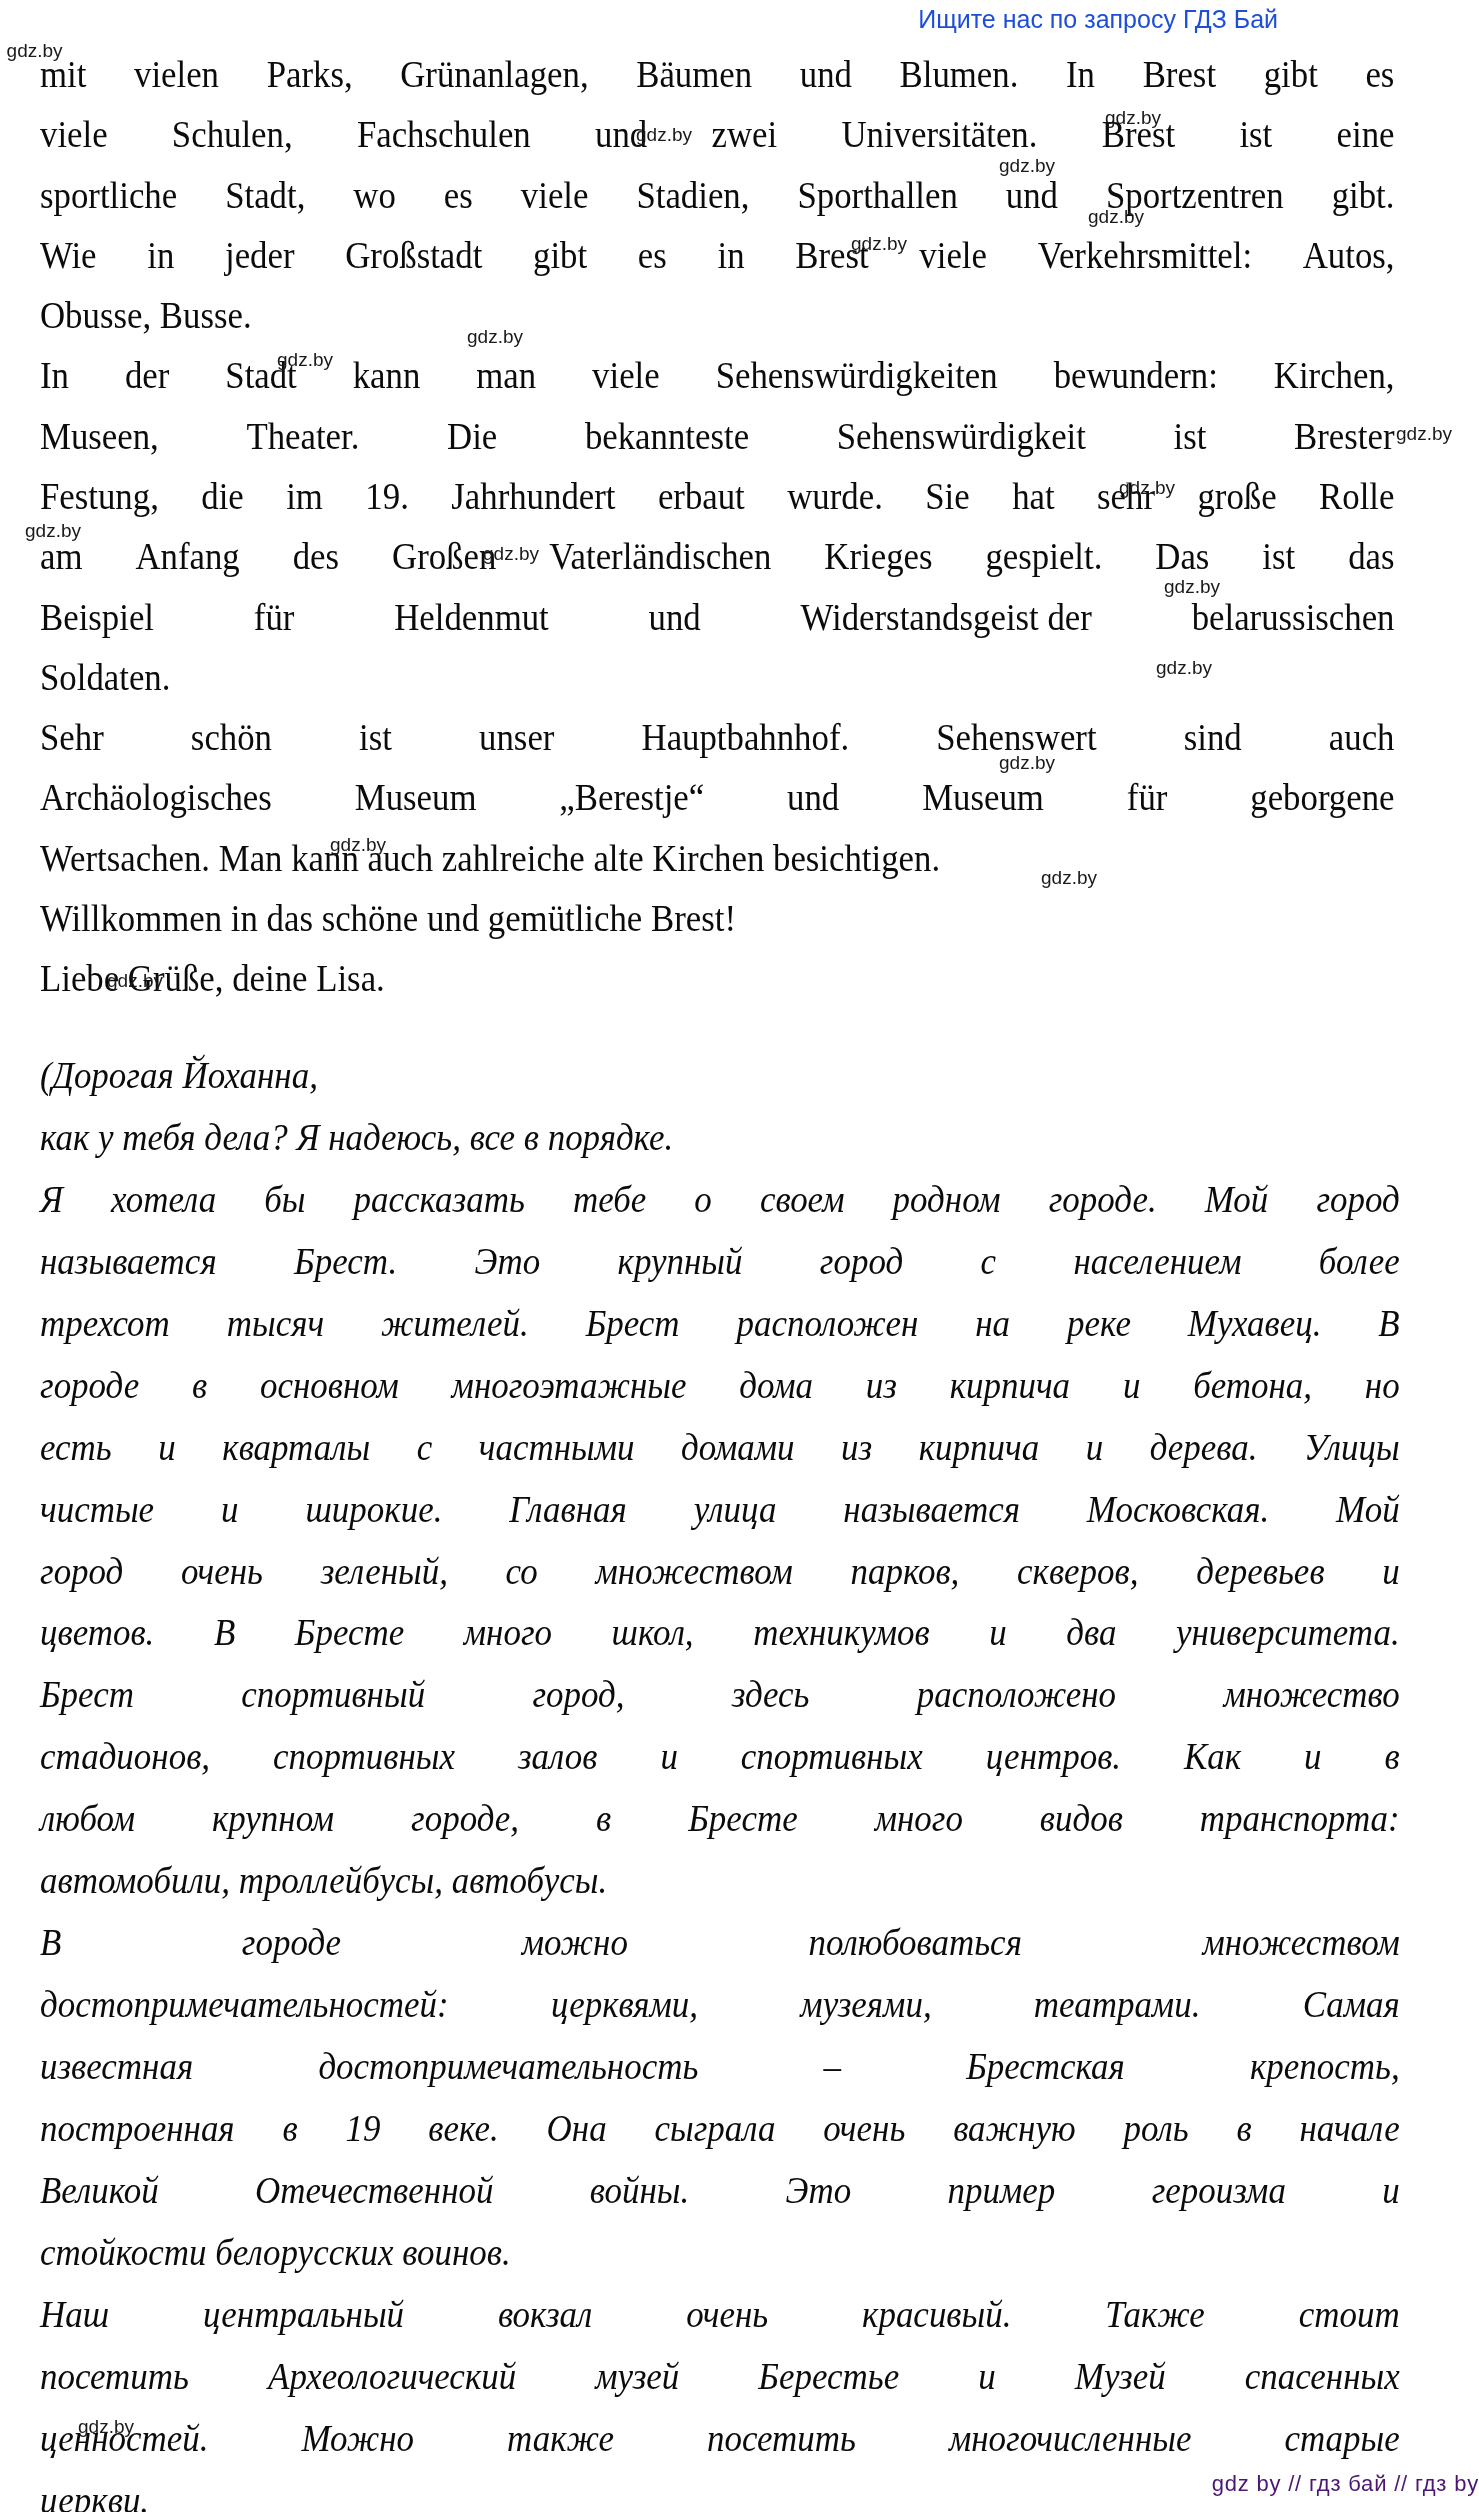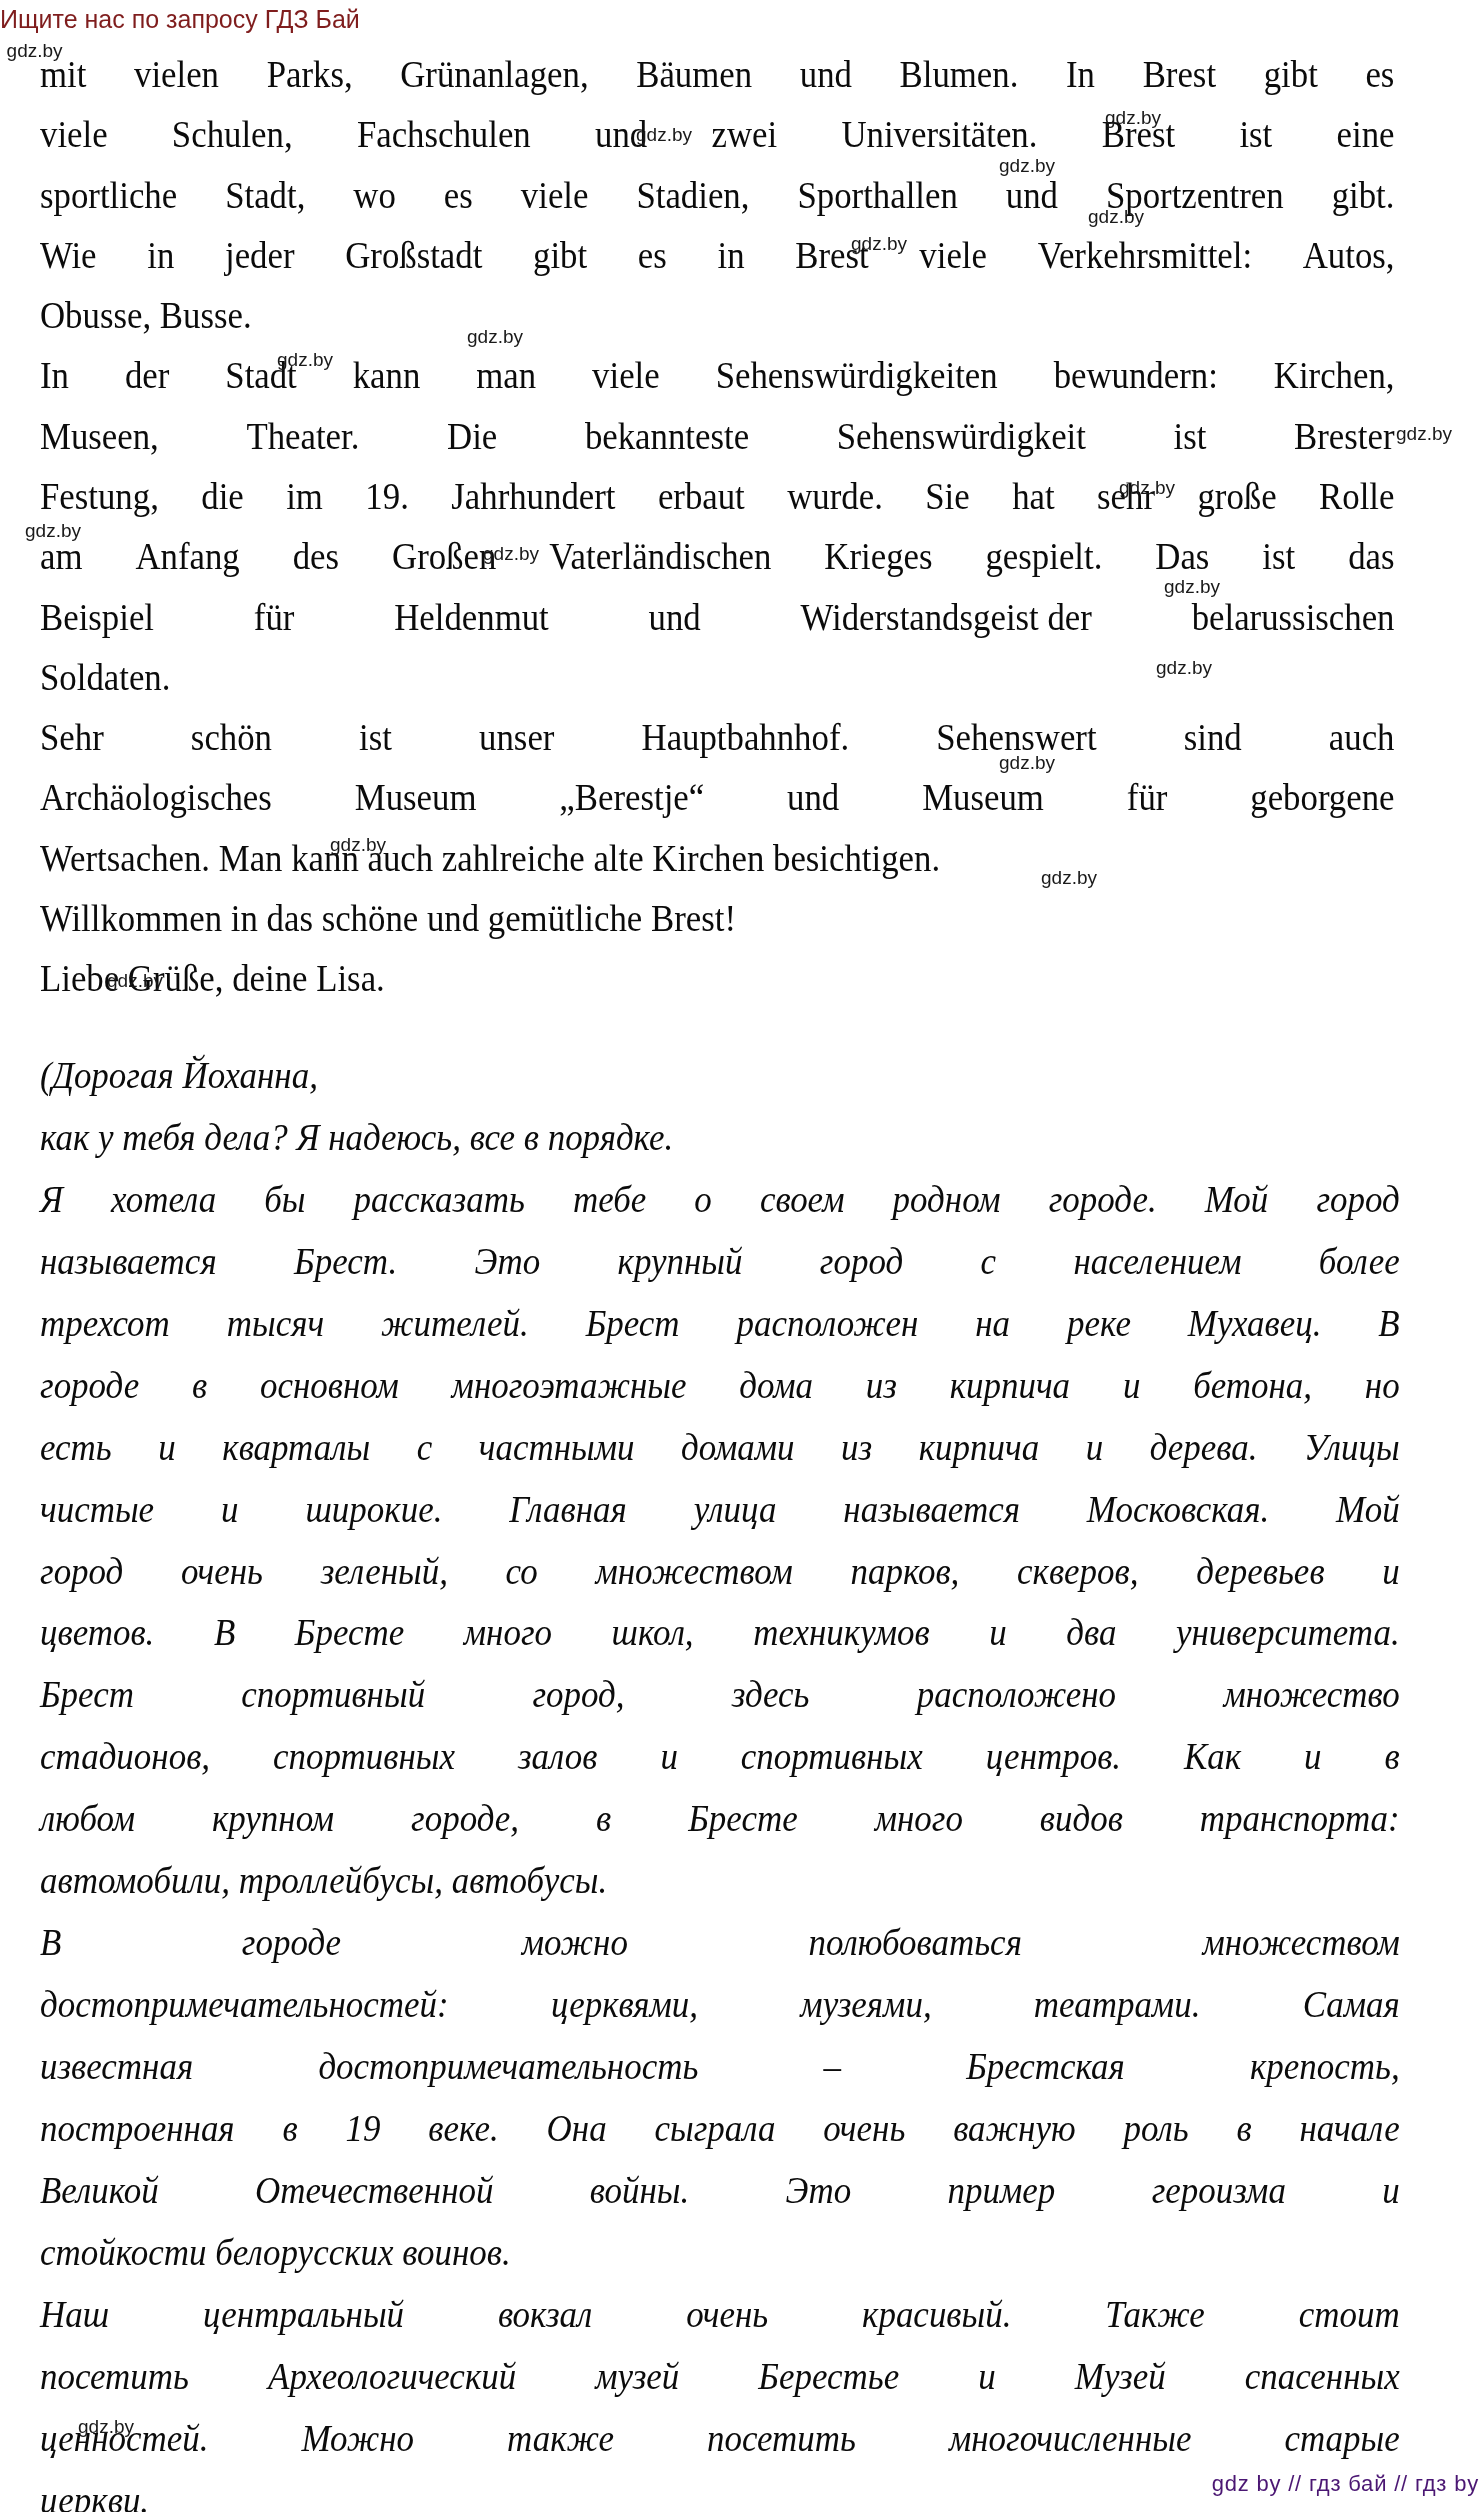--- a/index.html
+++ b/index.html
@@ -17,25 +17,25 @@
     overflow: hidden;
   }
 
   
   .top-banner {
     position: absolute;
     top: 0px;
     left: 0px;
     width: 1278px;
     height: 38px;
-    text-align: left;
+    text-align: right;
     font-family: "Liberation Sans", sans-serif;
     font-size: 25px;
     font-weight: 400;
-    color: #7f1d1d;
+    color: #1d4ed8;
     line-height: 38px;
     letter-spacing: 0px;
     white-space: nowrap;
   }
 
   
   .page {
     position: absolute;
     top: 38px;
     left: 0px;

